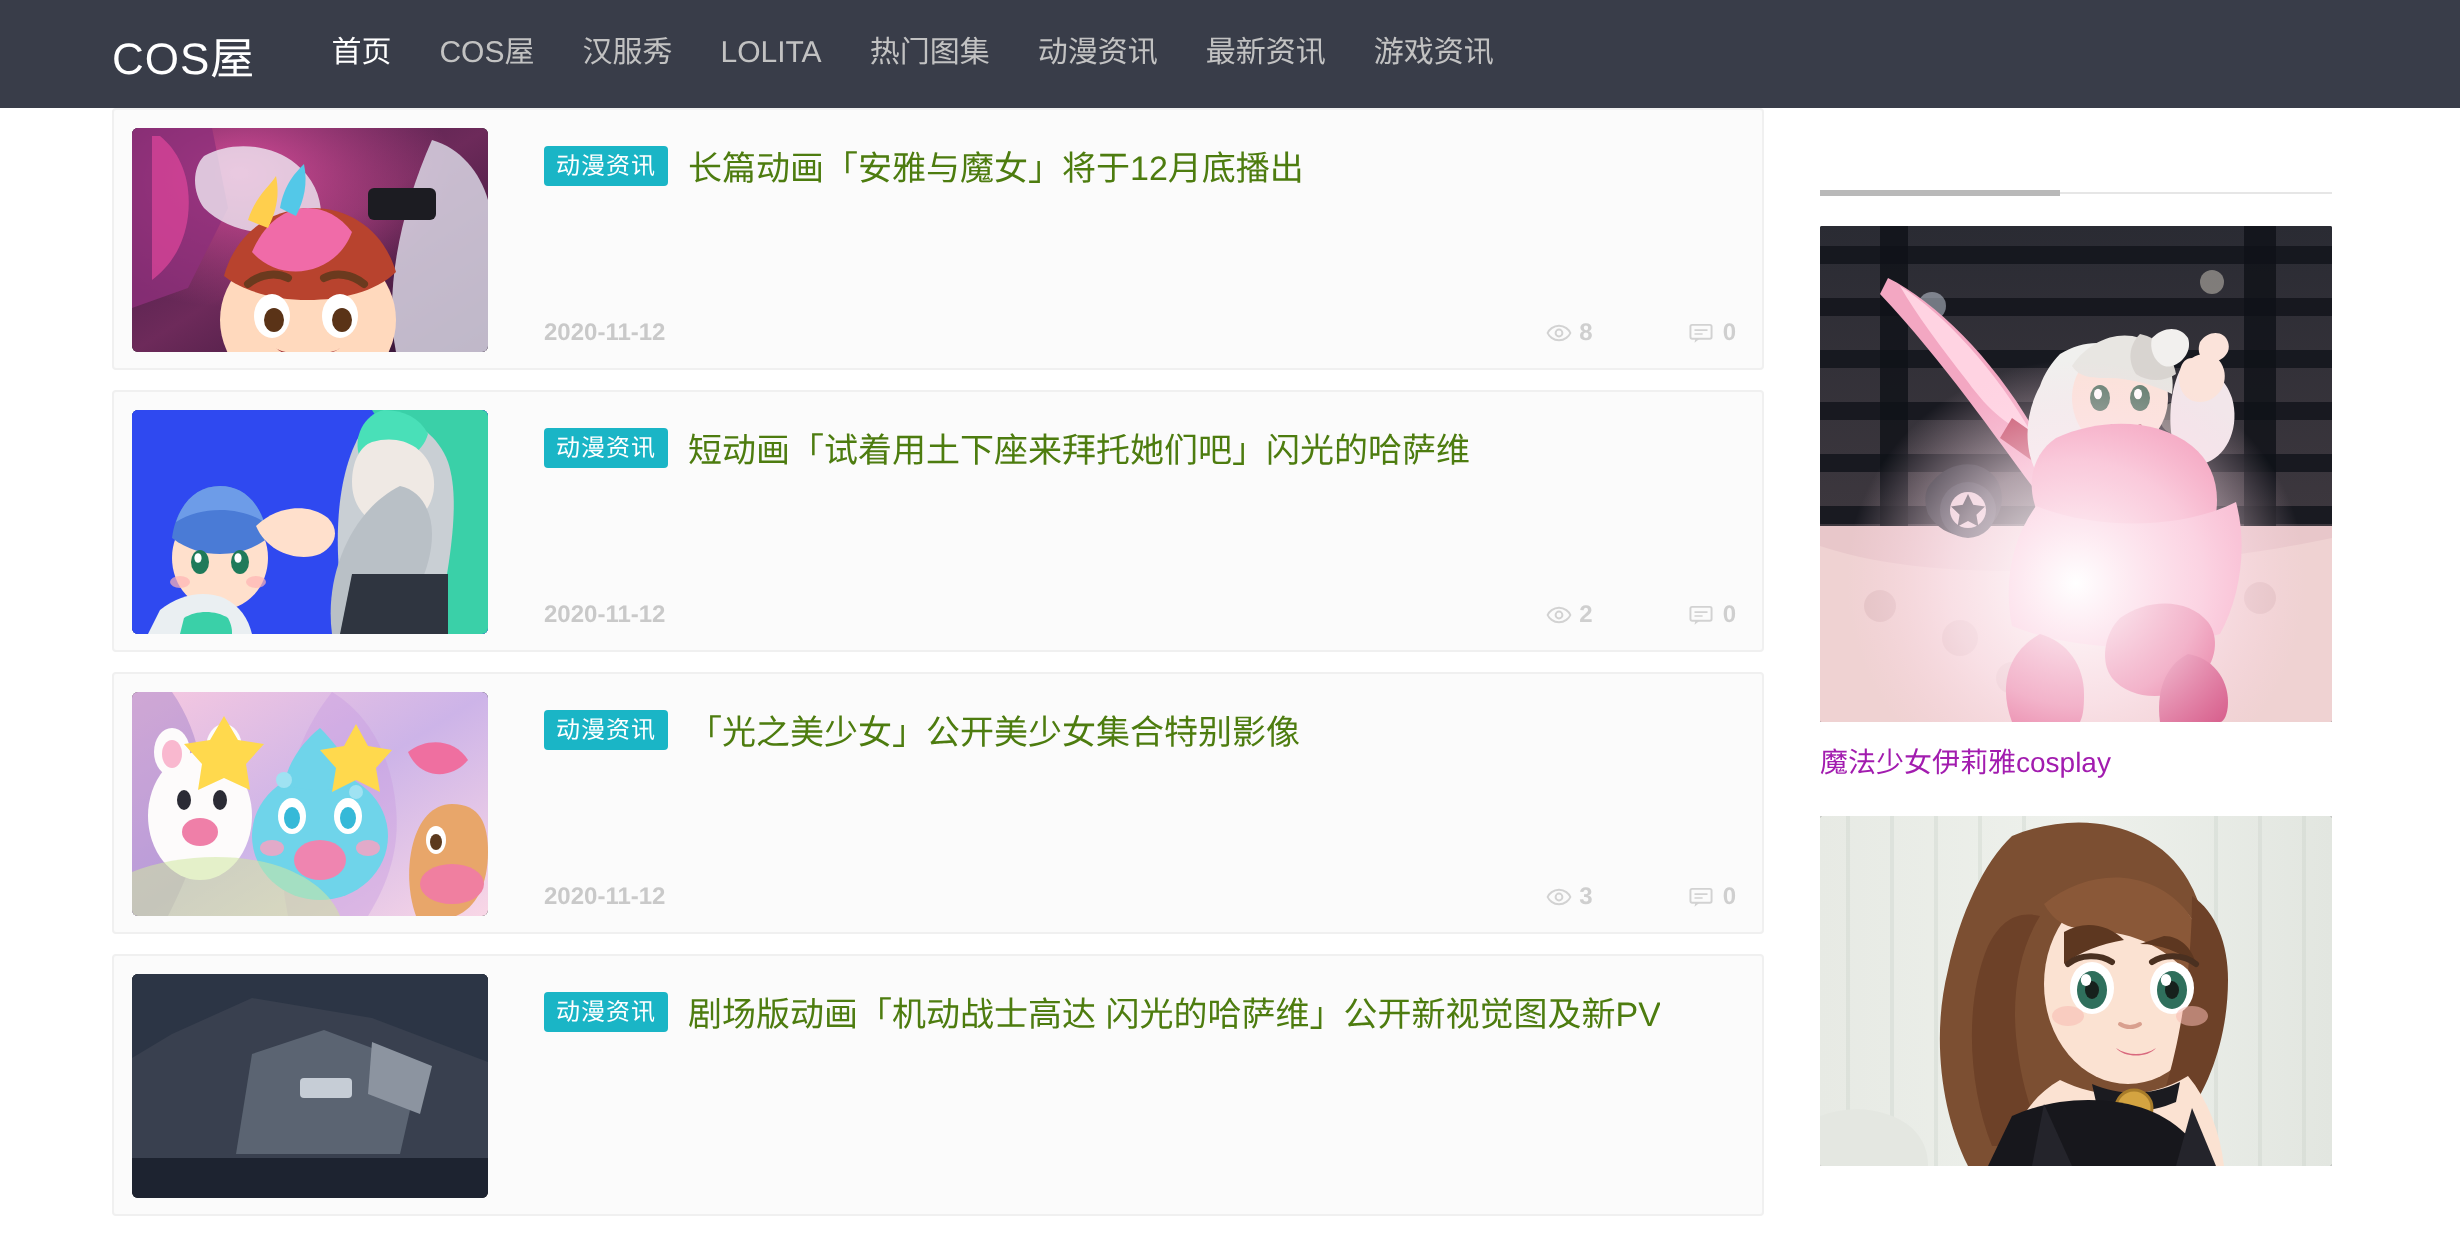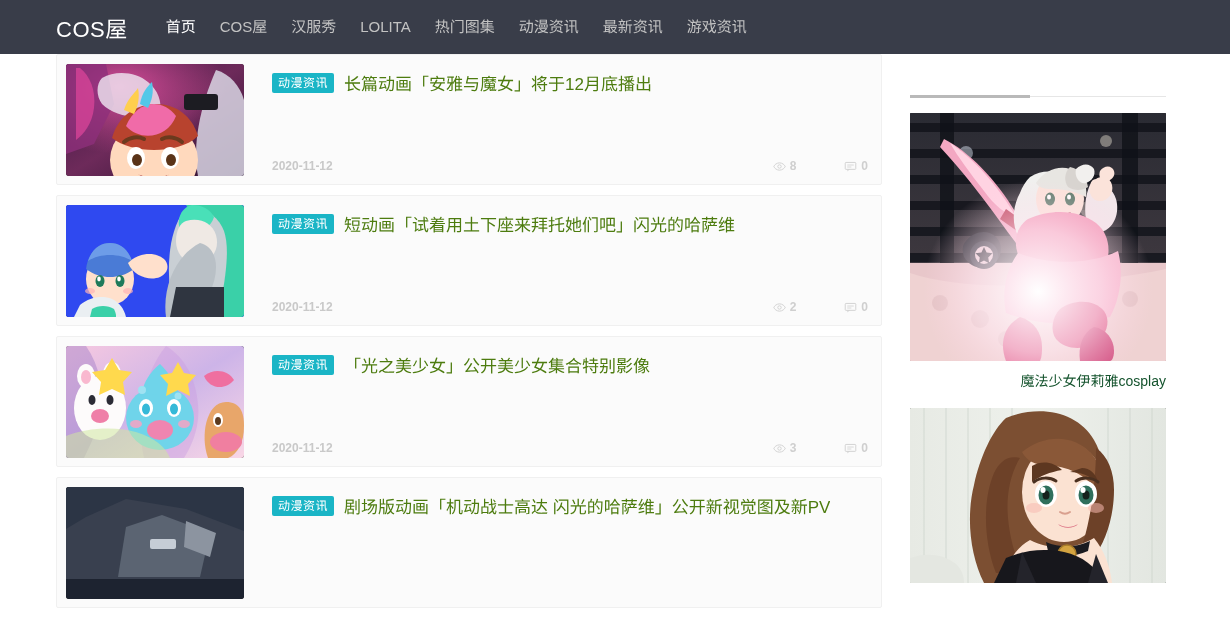--- a/index.html
+++ b/index.html
@@ -155,23 +155,23 @@
   .gal-pic {
     width: 256px;
     height: 248px;
     overflow: hidden;
     background: #333;
     border-radius: 1px;
   }
   .gal-pic.short { height: 175px; }
   .gal-pic svg { display: block; width: 100%; height: 100%; }
   .gal-cap {
-    text-align: right;
+    text-align: left;
     font-size: 14px;
-    color: #14532d;
+    color: #a21caf;
     padding: 9px 0 12px;
   }
 </style>
 </head>
 <body>
 
 <div class="navbar">
   <a class="brand">COS屋</a>
   <ul class="nav-list">
     <li class="nav-item active">首页</li>

